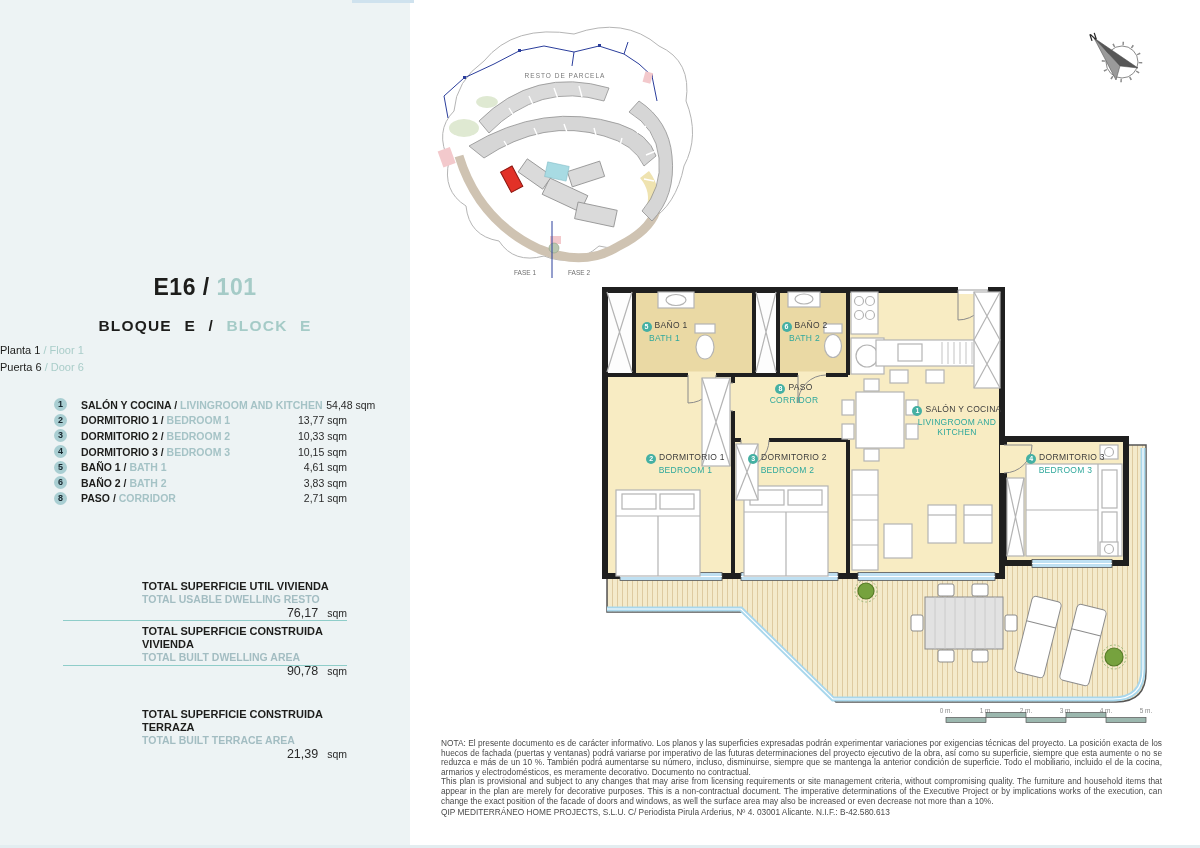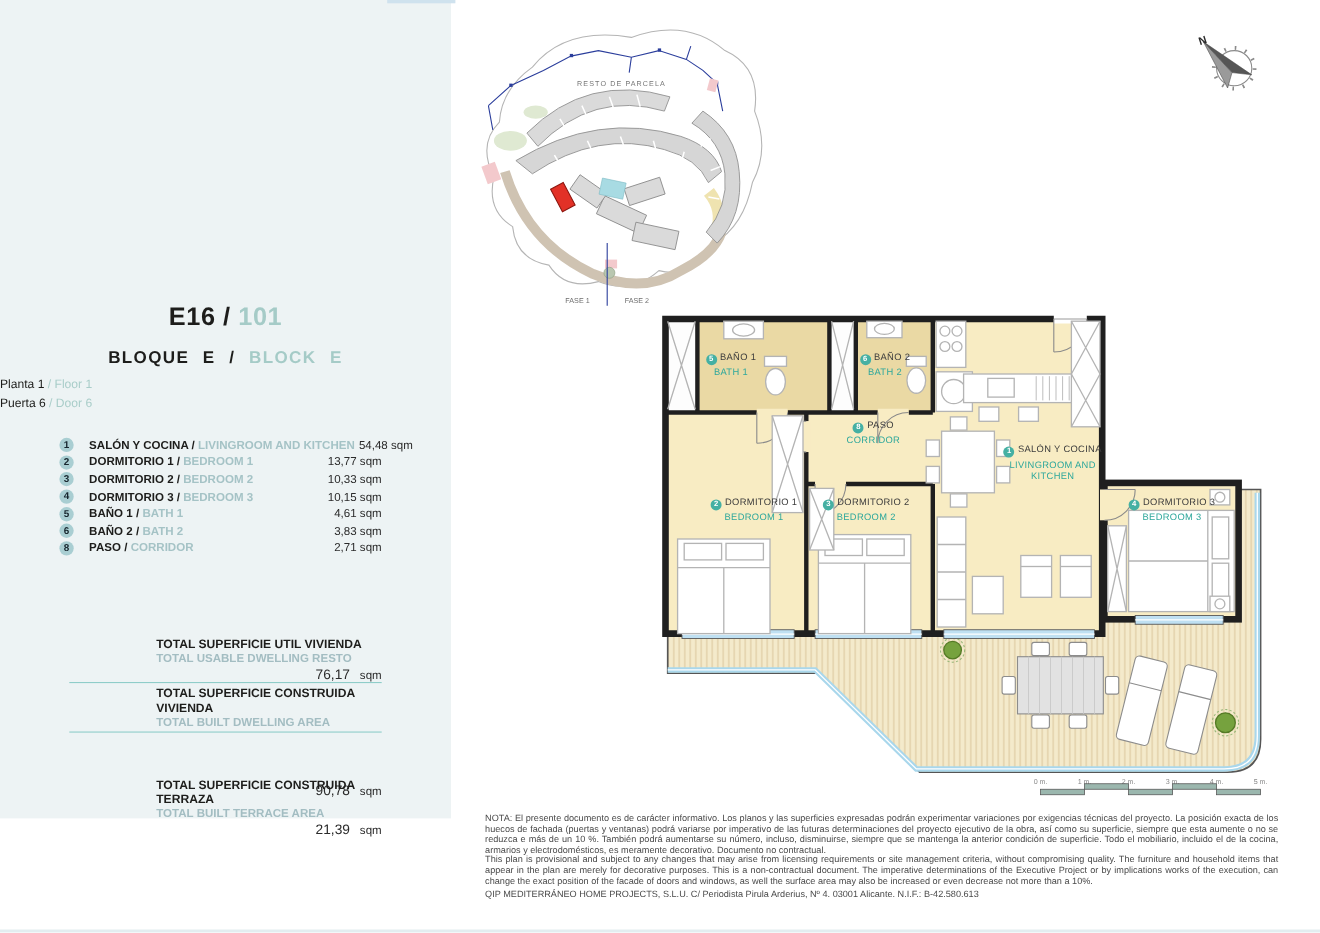--- a/index.html
+++ b/index.html
@@ -1,21 +1,21 @@
 <!DOCTYPE html>
 <html><head>
 <meta charset="utf-8">
 <style>
   html,body{margin:0;padding:0;background:#ffffff;}
   .page{position:relative;width:1200px;height:848px;background:#ffffff;overflow:hidden;
         font-family:"Liberation Sans",sans-serif;color:#1d1d1b;}
   .abs{position:absolute;}
 
   
-  .sidebar{position:absolute;left:0;top:0;width:410px;height:744px;background:#edf3f4;}
+  .sidebar{position:absolute;left:0;top:0;width:410px;height:848px;background:#edf3f4;}
   .top-strip{position:absolute;left:352px;top:0;width:62px;height:3px;background:#cfe2ee;}
   .bottom-strip{position:absolute;left:0;top:845px;width:1200px;height:3px;background:#e3edf0;}
 
   .unit-title{position:absolute;left:0;top:274px;width:410px;text-align:center;
               font-size:23px;font-weight:bold;letter-spacing:.5px;}
   .unit-title .lt{color:#a5cbc7;}
   .block-line{position:absolute;left:0;top:317px;width:410px;text-align:center;
               font-size:15.5px;font-weight:bold;letter-spacing:1.2px;word-spacing:7px;}
   .block-line .lt{color:#a5cbc7;}
   .sub-line{position:absolute;left:0;width:410px;text-align:left;font-size:11px;}
@@ -110,21 +110,21 @@
       <div class="total-labels">
         <div class="total-es">TOTAL SUPERFICIE UTIL VIVIENDA</div>
         <div class="total-en">TOTAL USABLE DWELLING RESTO</div>
       </div>
       <div class="total-value">
           <span class="num">76,17</span>
           <span class="u">sqm</span>
         </div>
     </div>
     <div class="divider" style="top:620px;"></div>
-    <div class="total-block" style="top:625px;gap:48px;">
+    <div class="total-block" style="top:625px;">
       <div class="total-labels">
         <div class="total-es">TOTAL SUPERFICIE CONSTRUIDA VIVIENDA</div>
         <div class="total-en">TOTAL BUILT DWELLING AREA</div>
       </div>
       <div class="total-value">
           <span class="num">90,78</span>
           <span class="u">sqm</span>
         </div>
     </div>
     <div class="divider" style="top:665px;"></div>

